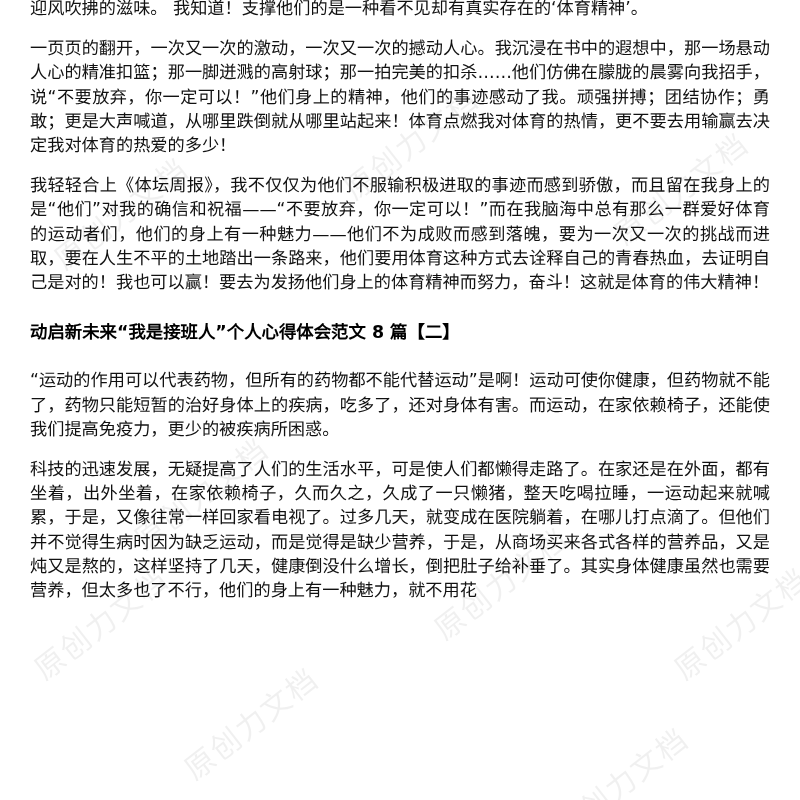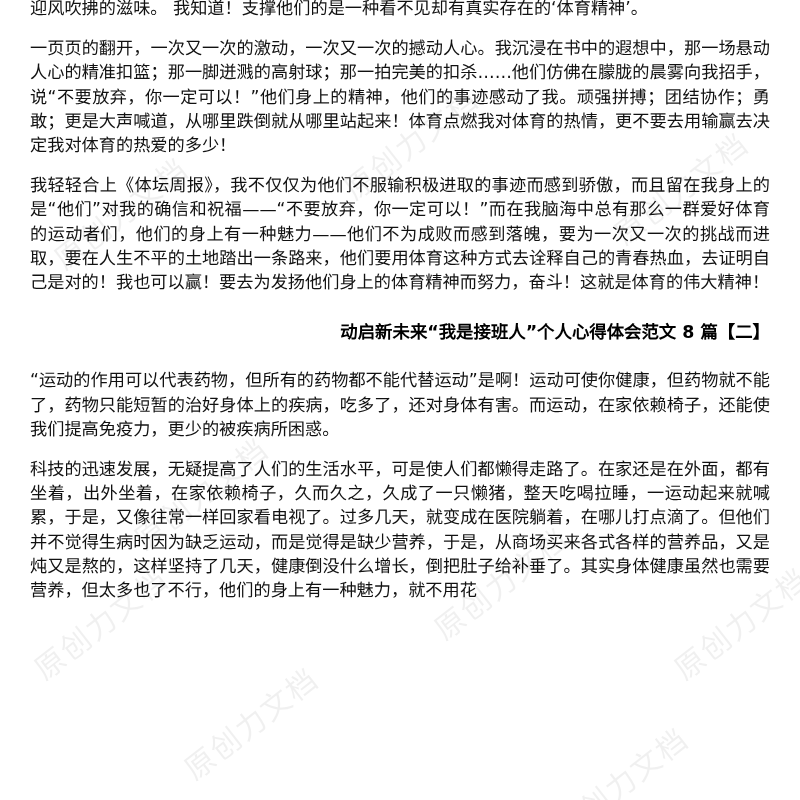--- a/index.html
+++ b/index.html
@@ -76,21 +76,21 @@
     
     margin-top: -4px;
   }
 
   .heading {
     margin: 0;
     font-size: 17.4px;
     line-height: 24.2px;
     font-weight: 700;
     color: #000000;
-    text-align: right;
+    text-align: left;
     letter-spacing: 0px;
   }
 
   .spacer-lg { height: 26px; }
   .spacer-sm { height: 24px; }
 
   .para + .para { margin-top: 16px; }
 </style>
 </head>
 <body>

